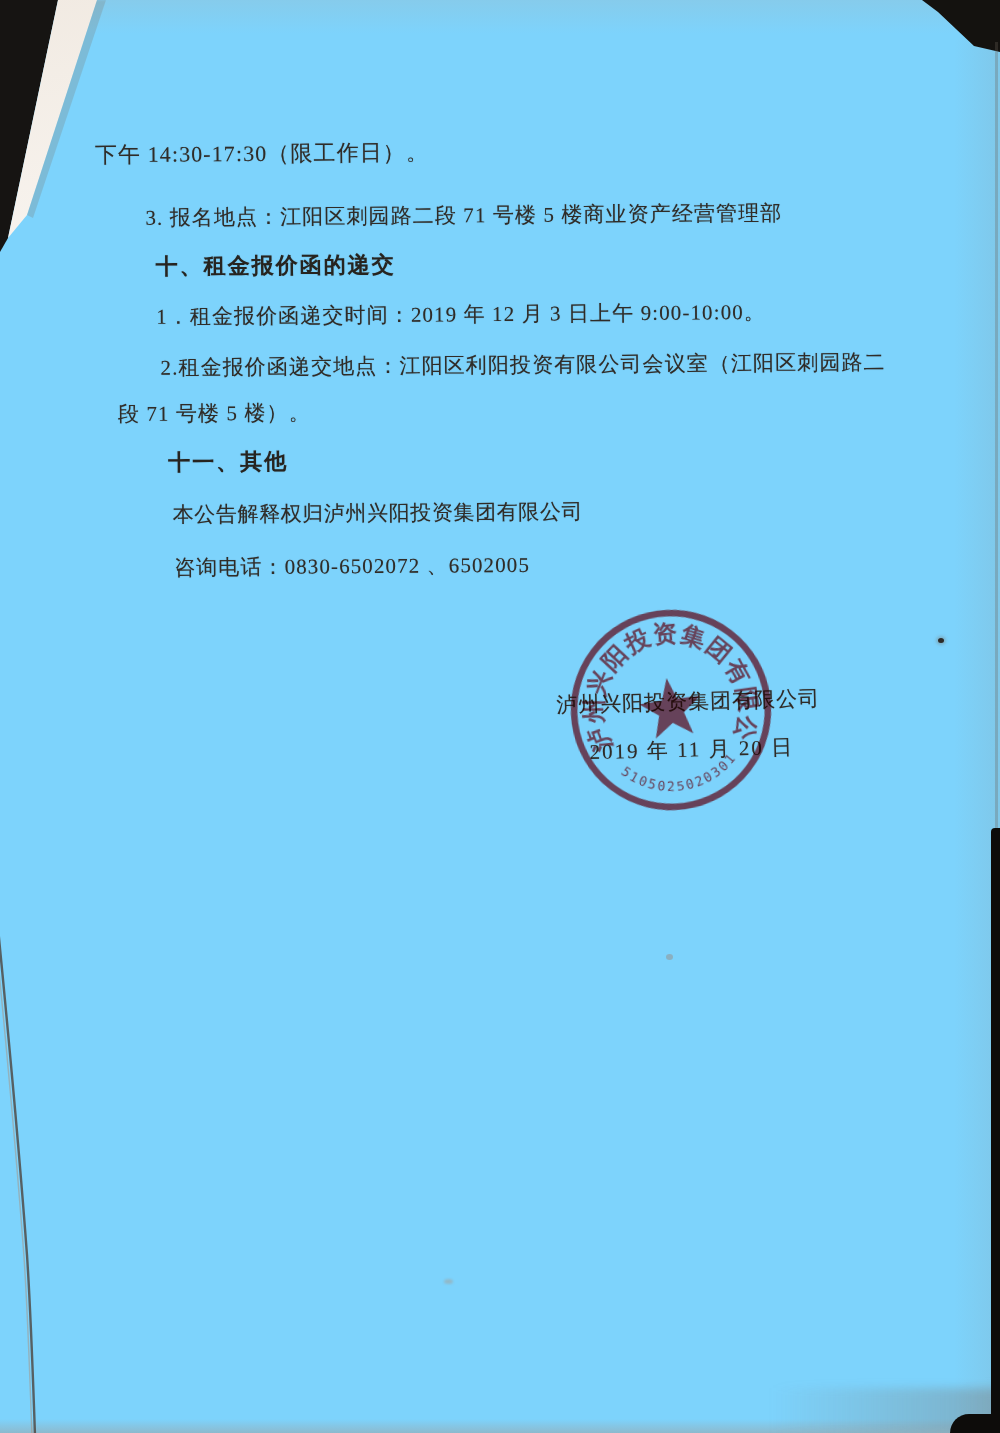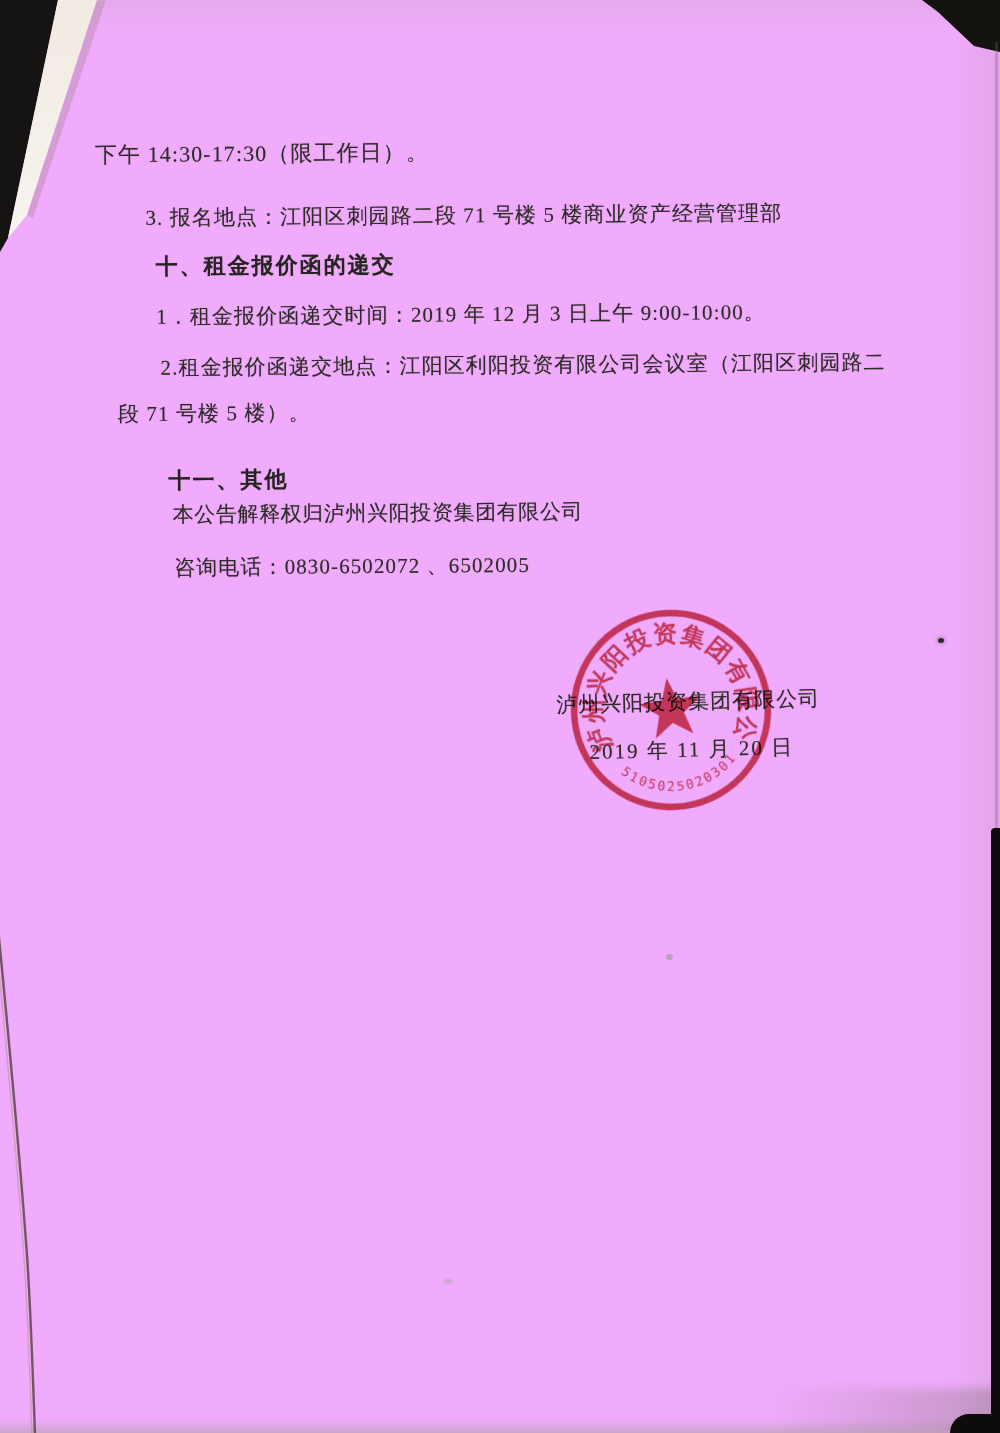--- a/index.html
+++ b/index.html
@@ -1,21 +1,21 @@
 <!DOCTYPE html>
 <html><head>
 <meta charset="utf-8">
 <style>
   html,body{margin:0;padding:0;}
   body{
     width:1000px;height:1433px;overflow:hidden;position:relative;
     background:#fbfaf8;
     font-family:"Liberation Serif","DejaVu Serif",serif;
   }
-  .page{position:absolute;inset:0;background:#f0abfc;}
+  .page{position:absolute;inset:0;background:#7dd3fc;}
   
   .shade-top{position:absolute;left:0;top:0;width:100%;height:34px;
     background:linear-gradient(to bottom,rgba(175,170,162,.18),rgba(175,170,162,0));}
   .shade-right{position:absolute;right:0;top:40px;width:46px;height:1390px;
     background:linear-gradient(to right,rgba(140,130,120,0),rgba(140,130,120,.14));}
   .shade-bottom{position:absolute;left:0;bottom:0;width:100%;height:14px;
     background:linear-gradient(to bottom,rgba(160,155,148,0),rgba(160,155,148,.45));}
   .blob-bottom-right{position:absolute;left:770px;top:1388px;width:230px;height:45px;
     background:linear-gradient(to right,rgba(125,115,108,0),rgba(125,115,108,.38));
     filter:blur(5px);}
@@ -48,21 +48,21 @@
     font-size:21px;letter-spacing:1.1px;
     text-shadow:0 0 1px rgba(60,55,50,.4);}
   .heading{font-family:"Liberation Sans","DejaVu Sans",sans-serif;font-weight:700;
     font-size:22px;letter-spacing:2px;color:#262420;}
   .l0{left:96px;top:140px;font-size:22px;}
   .l1{left:146px;top:204px;}
   .l2{left:156px;top:252px;}
   .l3{left:156px;top:303px;}
   .l4{left:160px;top:354px;}
   .l5{left:117px;top:400px;}
-  .l6{left:167px;top:466px;}
+  .l6{left:167px;top:448px;}
   .l7{left:171px;top:501px;letter-spacing:0.6px;}
   .l8{left:172px;top:554px;}
   
   .sig-line{position:absolute;margin:0;white-space:nowrap;color:#2e2b27;
     font-size:21px;letter-spacing:1px;text-shadow:0 0 1px rgba(60,55,50,.4);
     transform:rotate(-1deg);}
   .sig-company{left:553px;top:692px;}
   .sig-date{left:586px;top:740px;letter-spacing:2px;}
   
   .seal{position:absolute;left:565px;top:604px;width:212px;height:212px;

